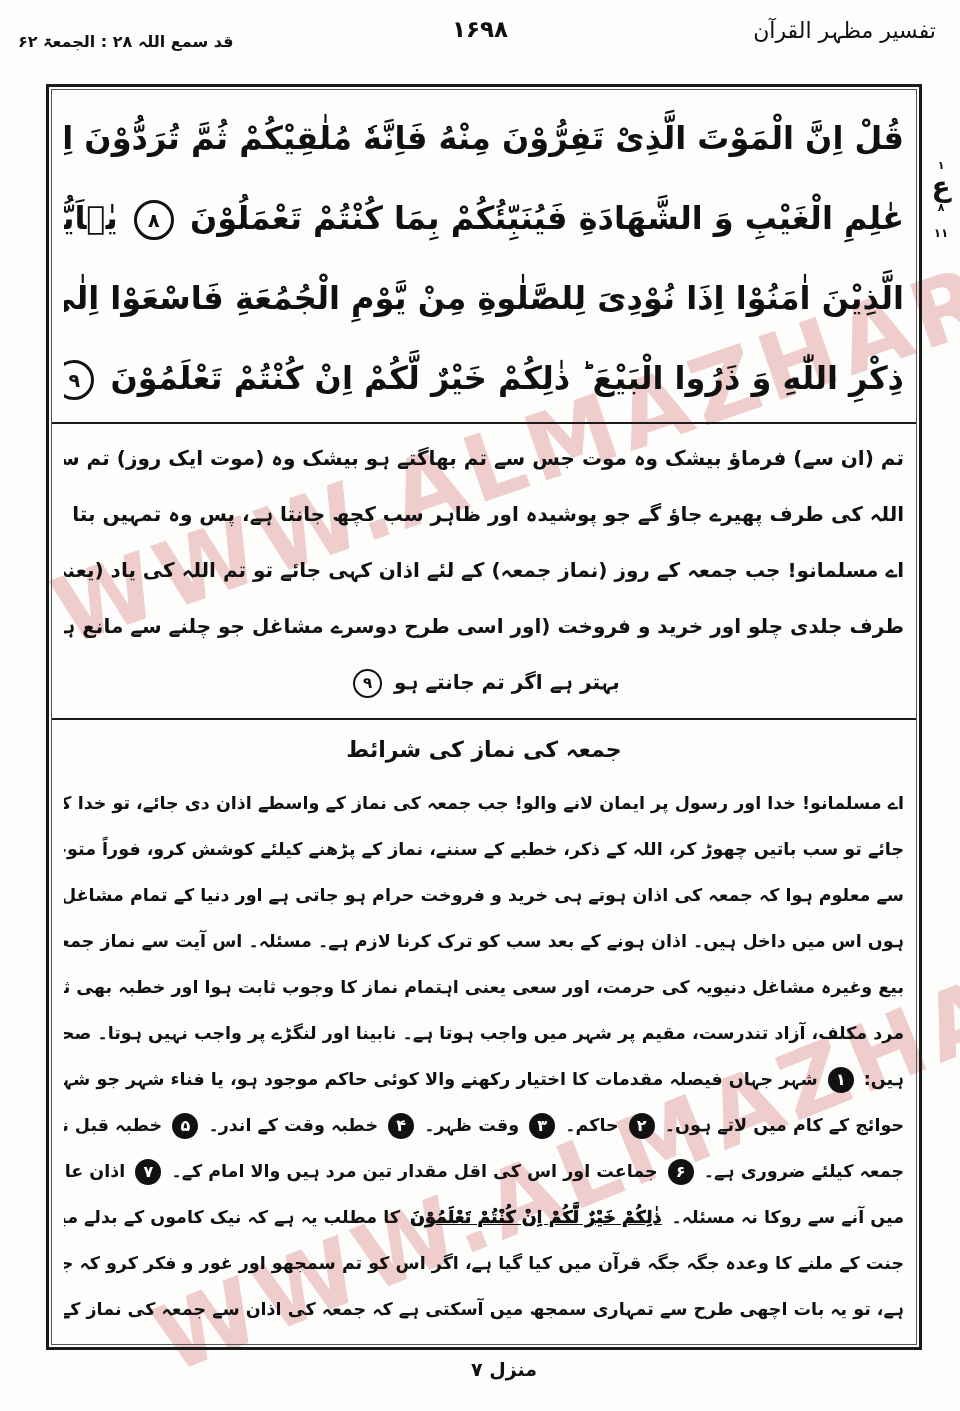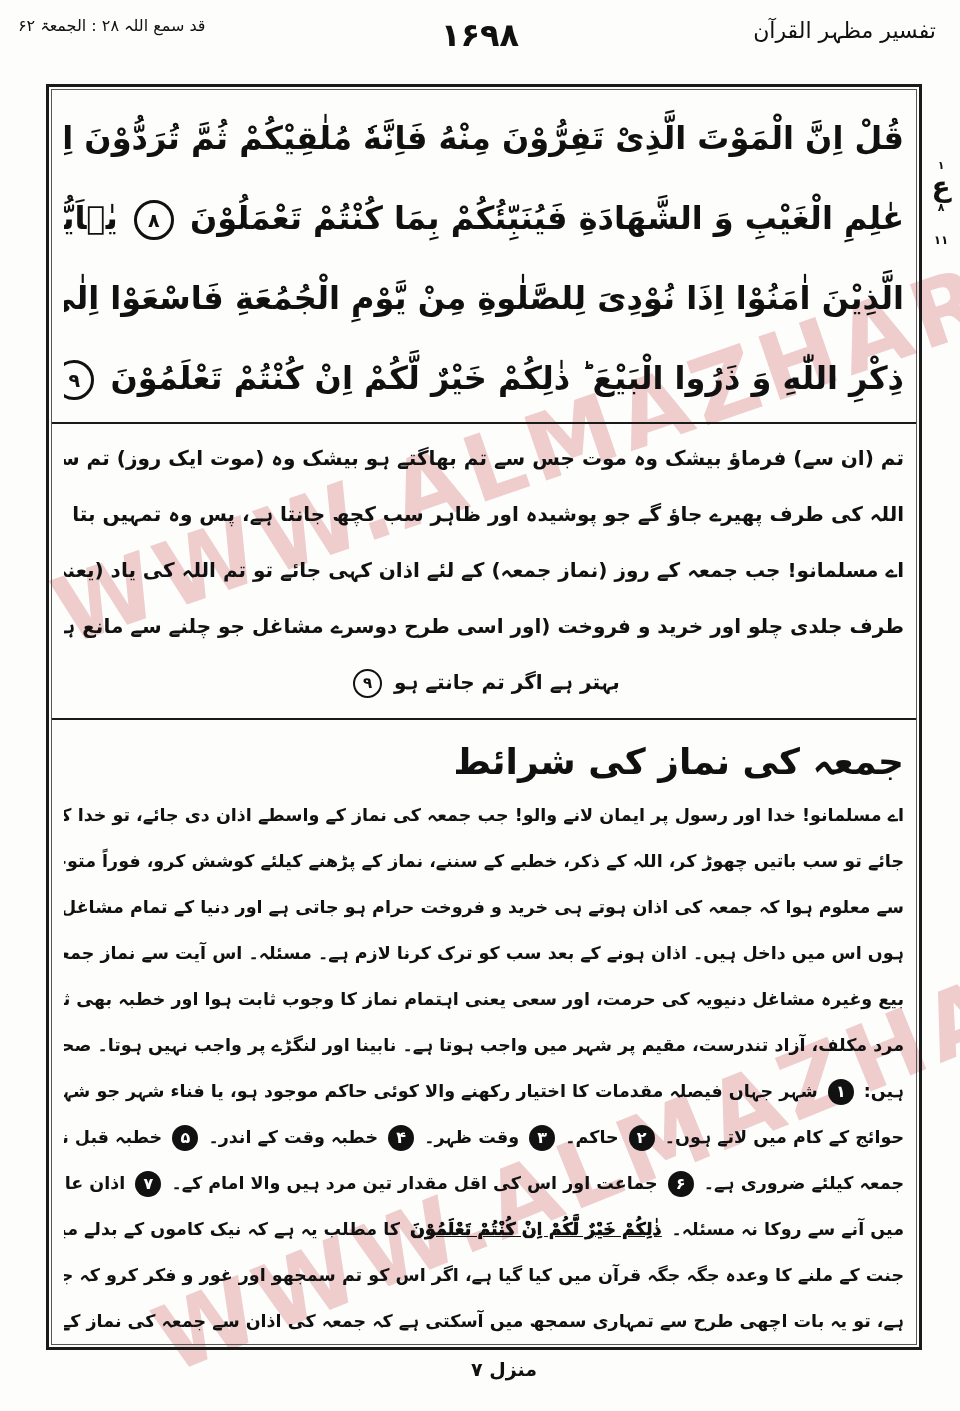--- a/index.html
+++ b/index.html
@@ -2,22 +2,22 @@
 <html lang="ur" dir="rtl"><head>
 <meta charset="utf-8">
 <style>
   html,body{margin:0;padding:0;background:#dcdcdc;}
   .page{
     position:relative;width:960px;height:1411px;margin:0 auto;
     background:#fdfdfc;overflow:hidden;color:#111;
     font-family:"DejaVu Sans",sans-serif;direction:rtl;
   }
   
-  .hdr-left{position:absolute;top:16px;left:18px;font-size:16px;font-weight:normal;direction:rtl;}
-  .hdr-page{position:absolute;top:16px;left:0;right:0;text-align:center;font-size:32px;font-weight:bold;letter-spacing:2px;}
+  .hdr-left{position:absolute;top:32px;left:18px;font-size:16px;font-weight:bold;direction:rtl;}
+  .hdr-page{position:absolute;top:16px;left:0;right:0;text-align:center;font-size:23px;font-weight:bold;letter-spacing:2px;}
   .hdr-title{position:absolute;top:18px;right:24px;font-size:22px;font-weight:normal;}
   
   .watermark{
     position:absolute;z-index:1;white-space:nowrap;direction:ltr;
     font-weight:bold;font-size:92px;letter-spacing:6px;
     color:rgba(214,125,125,0.38);transform-origin:0 0;pointer-events:none;
   }
   .wm1{left:40px;top:565px;transform:rotate(-19deg);}
   .wm2{left:140px;top:1295px;transform:rotate(-22deg);}
   
@@ -33,21 +33,21 @@
   
   .line{
     direction:rtl;text-align:justify;text-align-last:justify;
     overflow:hidden;white-space:nowrap;
   }
   .sec-verses .line{font-size:32px;font-weight:bold;line-height:80px;height:80px;}
   .sec-translation .line{font-size:20px;font-weight:bold;line-height:56px;height:56px;}
   .sec-translation .line:last-child{text-align:center;text-align-last:center;}
   .sec-commentary .line{font-size:17.5px;font-weight:bold;line-height:46px;height:46px;}
   .commentary-heading{
-    text-align:right;font-size:36px;font-weight:bold;margin:16px 0 8px;line-height:44px;
+    text-align:center;font-size:22px;font-weight:bold;margin:4px 0 8px;line-height:44px;
   }
   
   .ayah{
     display:inline-flex;align-items:center;justify-content:center;
     width:34px;height:34px;border:3px solid #111;border-radius:50%;
     font-size:19px;line-height:1;vertical-align:middle;margin:0 5px;font-weight:bold;
   }
   .sec-translation .ayah{width:25px;height:25px;border-width:2px;font-size:15px;}
   .numcircle{
     display:inline-flex;align-items:center;justify-content:center;
@@ -56,21 +56,21 @@
   }
   .quote{font-weight:bold;text-shadow:0 0 .7px #000,0 0 .7px #000;margin:0 4px;text-decoration:underline;}
   
   .ruku{
     position:absolute;z-index:2;right:2px;top:160px;width:34px;
     display:flex;flex-direction:column;align-items:center;font-weight:bold;line-height:1;
   }
   .ruku-top{font-size:11px;}
   .ruku-ain{font-size:28px;margin-top:2px;}
   .ruku-sub{font-size:11px;margin-top:1px;}
-  .ruku-bottom{font-size:12px;margin-top:21px;}
+  .ruku-bottom{font-size:12px;margin-top:14px;}
   
   .manzil{position:absolute;z-index:2;top:1358px;left:0;right:0;text-align:center;font-size:19px;font-weight:bold;padding-left:48px;}
 </style>
 </head>
 <body>
 
 <div class="page">
 
   <div class="hdr-left">قد سمع اللہ ۲۸ : الجمعۃ ۶۲</div>
   <div class="hdr-page">۱۶۹۸</div>

